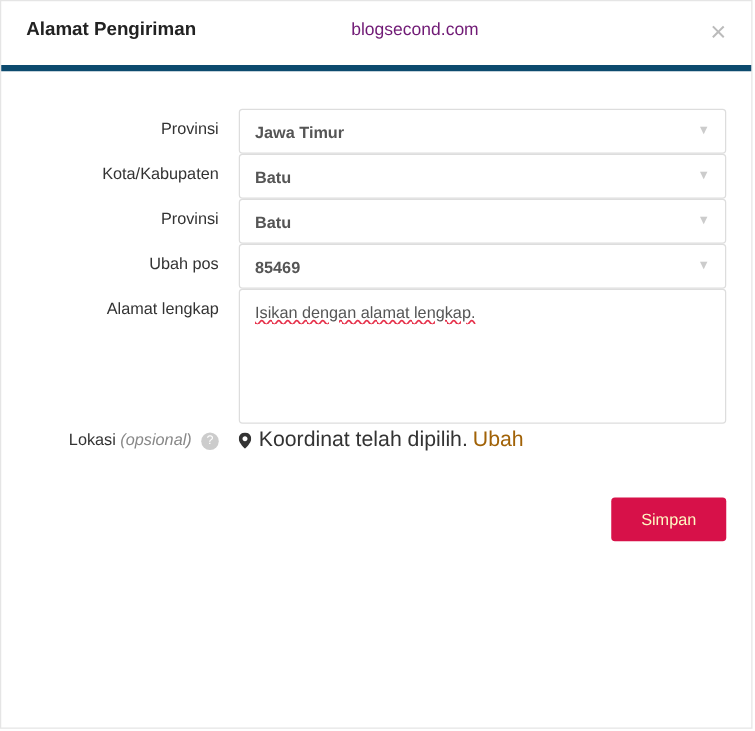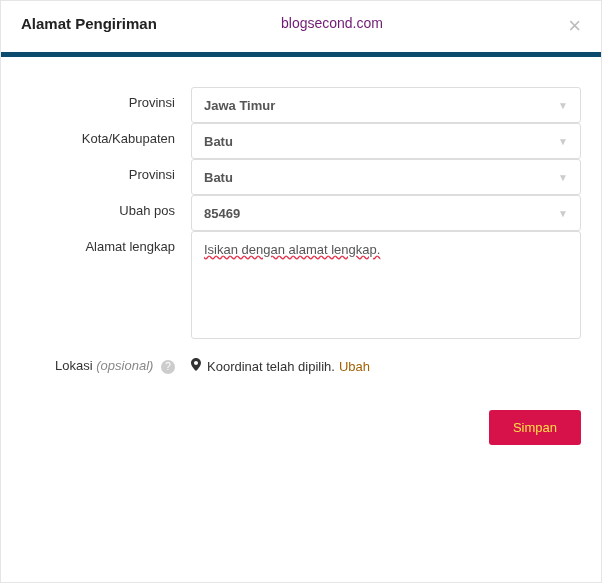--- a/index.html
+++ b/index.html
@@ -106,39 +106,39 @@
     height: 14px;
     border-radius: 50%;
     background: #ccc;
     color: #fff;
     font-size: 10px;
     text-align: center;
     line-height: 14px;
     margin-left: 4px;
     vertical-align: middle;
   }
-  .loc-row { display: flex; align-items: center; margin-top: 16px; }
+  .loc-row { display: flex; align-items: center; }
   .loc-label {
     width: 170px;
     text-align: right;
     padding-right: 16px;
     font-size: 13px;
     color: #333;
   }
-  .loc-content { flex: 1; display: flex; align-items: flex-end; font-size: 13px; }
+  .loc-content { flex: 1; display: flex; align-items: flex-end; font-size: 17px; }
   .pin { margin-right: 6px; font-size: 13px; }
   .ubah { color: #a16207; margin-left: 4px; cursor: pointer; }
   .footer {
     display: flex;
     justify-content: flex-end;
     padding: 16px 20px;
   }
   .save-btn {
     background: #d71149;
-    color: #fde047;
+    color: #fef9c3;
     border: none;
     border-radius: 3px;
     padding: 10px 24px;
     font-size: 13px;
     font-weight: 500;
     cursor: pointer;
   }
 </style>
 </head>
 <body>

